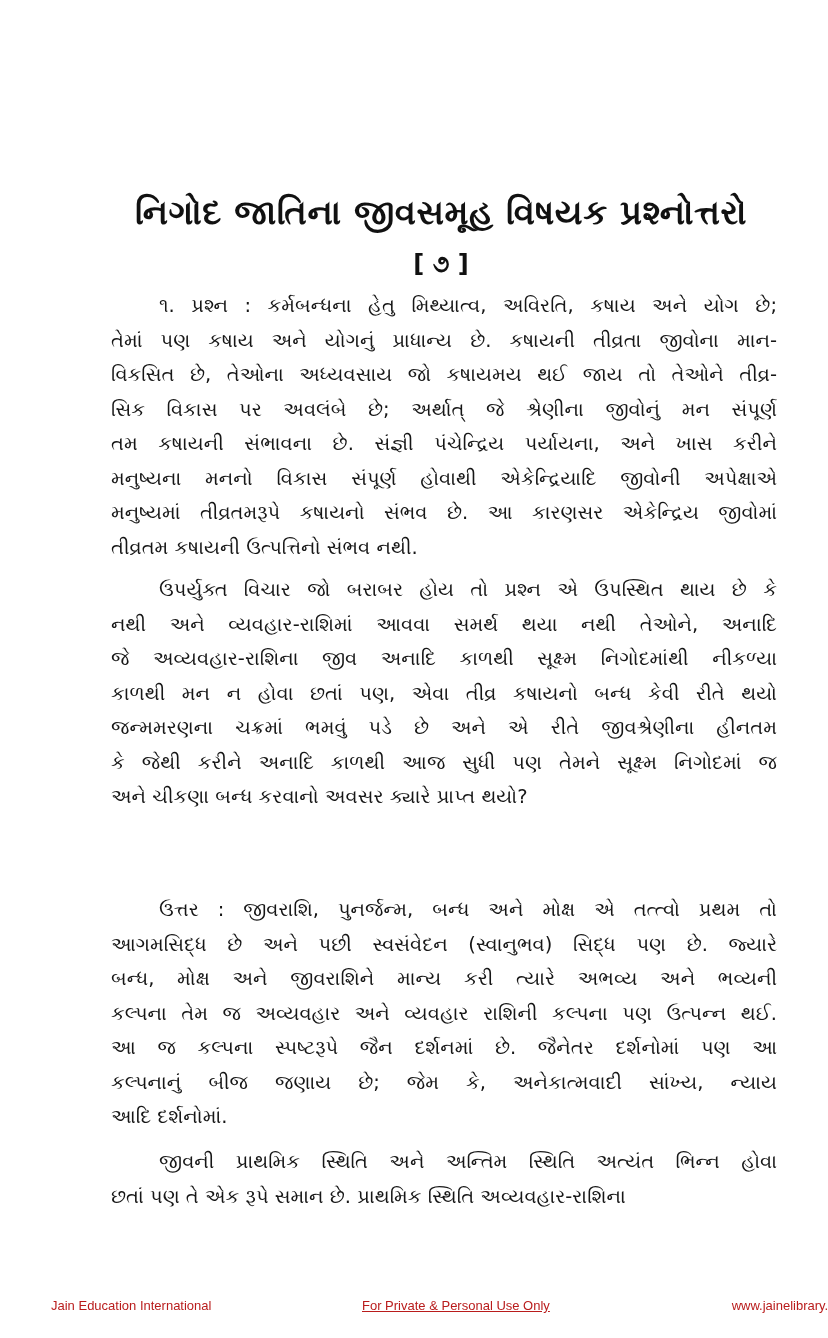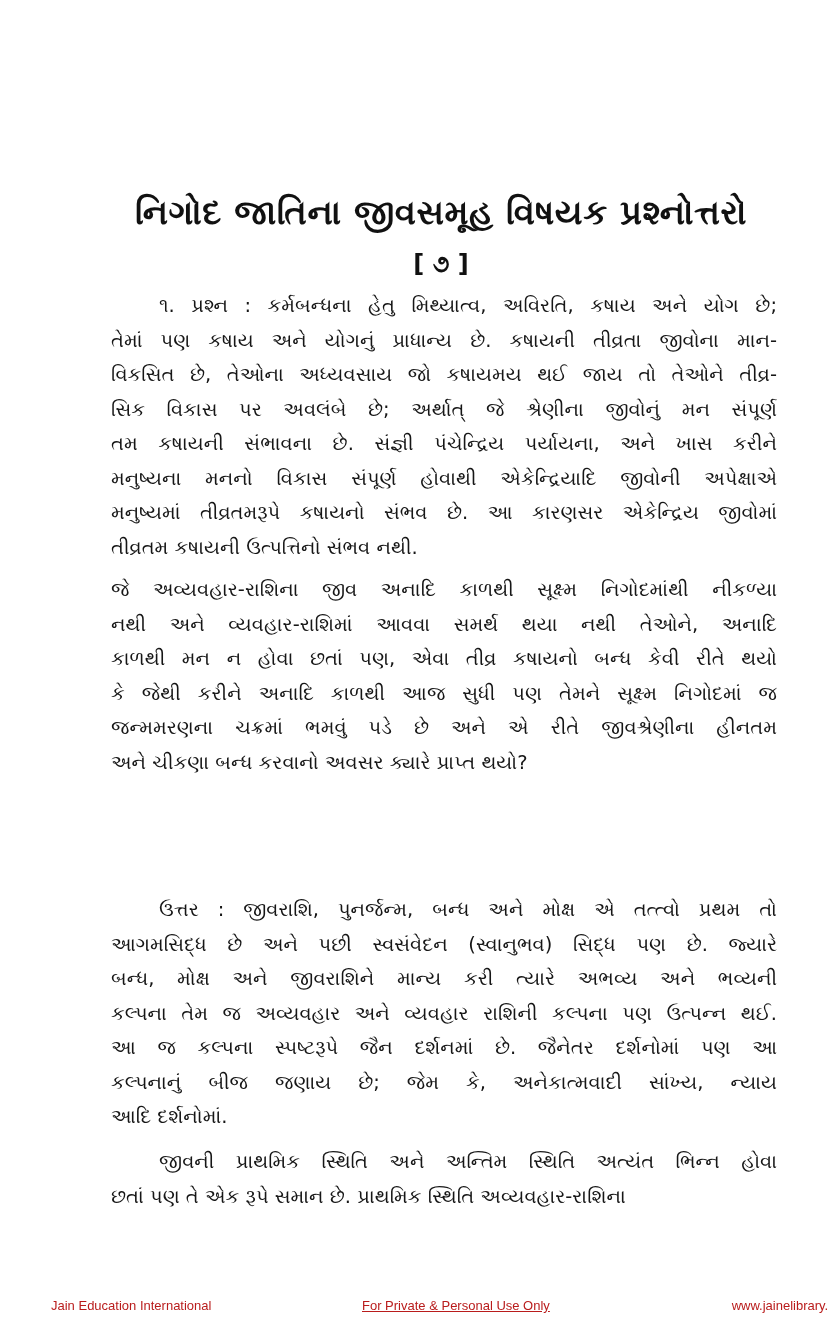--- a/index.html
+++ b/index.html
@@ -111,25 +111,26 @@
       <span class="line">સિક વિકાસ પર અવલંબે છે; અર્થાત્ જે શ્રેણીના જીવોનું મન સંપૂર્ણ</span>
       <span class="line">તમ કષાયની સંભાવના છે. સંજ્ઞી પંચેન્દ્રિય પર્યાયના, અને ખાસ કરીને</span>
       <span class="line">મનુષ્યના મનનો વિકાસ સંપૂર્ણ હોવાથી એકેન્દ્રિયાદિ જીવોની અપેક્ષાએ</span>
       <span class="line">મનુષ્યમાં તીવ્રતમરૂપે કષાયનો સંભવ છે. આ કારણસર એકેન્દ્રિય જીવોમાં</span>
       <span class="line last">તીવ્રતમ કષાયની ઉત્પત્તિનો સંભવ નથી.</span>
     </p>
   </div>
 
   <div class="text-block" id="p2">
     <p class="para">
+      <span class="line indent">ઉપર્યુક્ત વિચાર જો બરાબર હોય તો પ્રશ્ન એ ઉપસ્થિત થાય છે કે</span>
+      <span class="line">નથી અને વ્યવહાર-રાશિમાં આવવા સમર્થ થયા નથી તેઓને, અનાદિ</span>
       <span class="line">જે અવ્યવહાર-રાશિના જીવ અનાદિ કાળથી સૂક્ષ્મ નિગોદમાંથી નીકળ્યા</span>
-      <span class="line">નથી અને વ્યવહાર-રાશિમાં આવવા સમર્થ થયા નથી તેઓને, અનાદિ</span>
       <span class="line">કાળથી મન ન હોવા છતાં પણ, એવા તીવ્ર કષાયનો બન્ધ કેવી રીતે થયો</span>
+      <span class="line">જન્મમરણના ચક્રમાં ભમવું પડે છે અને એ રીતે જીવશ્રેણીના હીનતમ</span>
       <span class="line">કે જેથી કરીને અનાદિ કાળથી આજ સુધી પણ તેમને સૂક્ષ્મ નિગોદમાં જ</span>
-      <span class="line">જન્મમરણના ચક્રમાં ભમવું પડે છે અને એ રીતે જીવશ્રેણીના હીનતમ</span>
       <span class="line last">અને ચીકણા બન્ધ કરવાનો અવસર ક્યારે પ્રાપ્ત થયો?</span>
     </p>
   </div>
 
   <div class="text-block" id="p3">
     <p class="para">
       <span class="line indent"><span class="lead">ઉત્તર :</span> <span>જીવરાશિ, પુનર્જન્મ, બન્ધ અને મોક્ષ એ તત્ત્વો પ્રથમ તો</span></span>
       <span class="line">આગમસિદ્ધ છે અને પછી સ્વસંવેદન (સ્વાનુભવ) સિદ્ધ પણ છે. જ્યારે</span>
       <span class="line">બન્ધ, મોક્ષ અને જીવરાશિને માન્ય કરી ત્યારે અભવ્ય અને ભવ્યની</span>
       <span class="line">કલ્પના તેમ જ અવ્યવહાર અને વ્યવહાર રાશિની કલ્પના પણ ઉત્પન્ન થઈ.</span>

